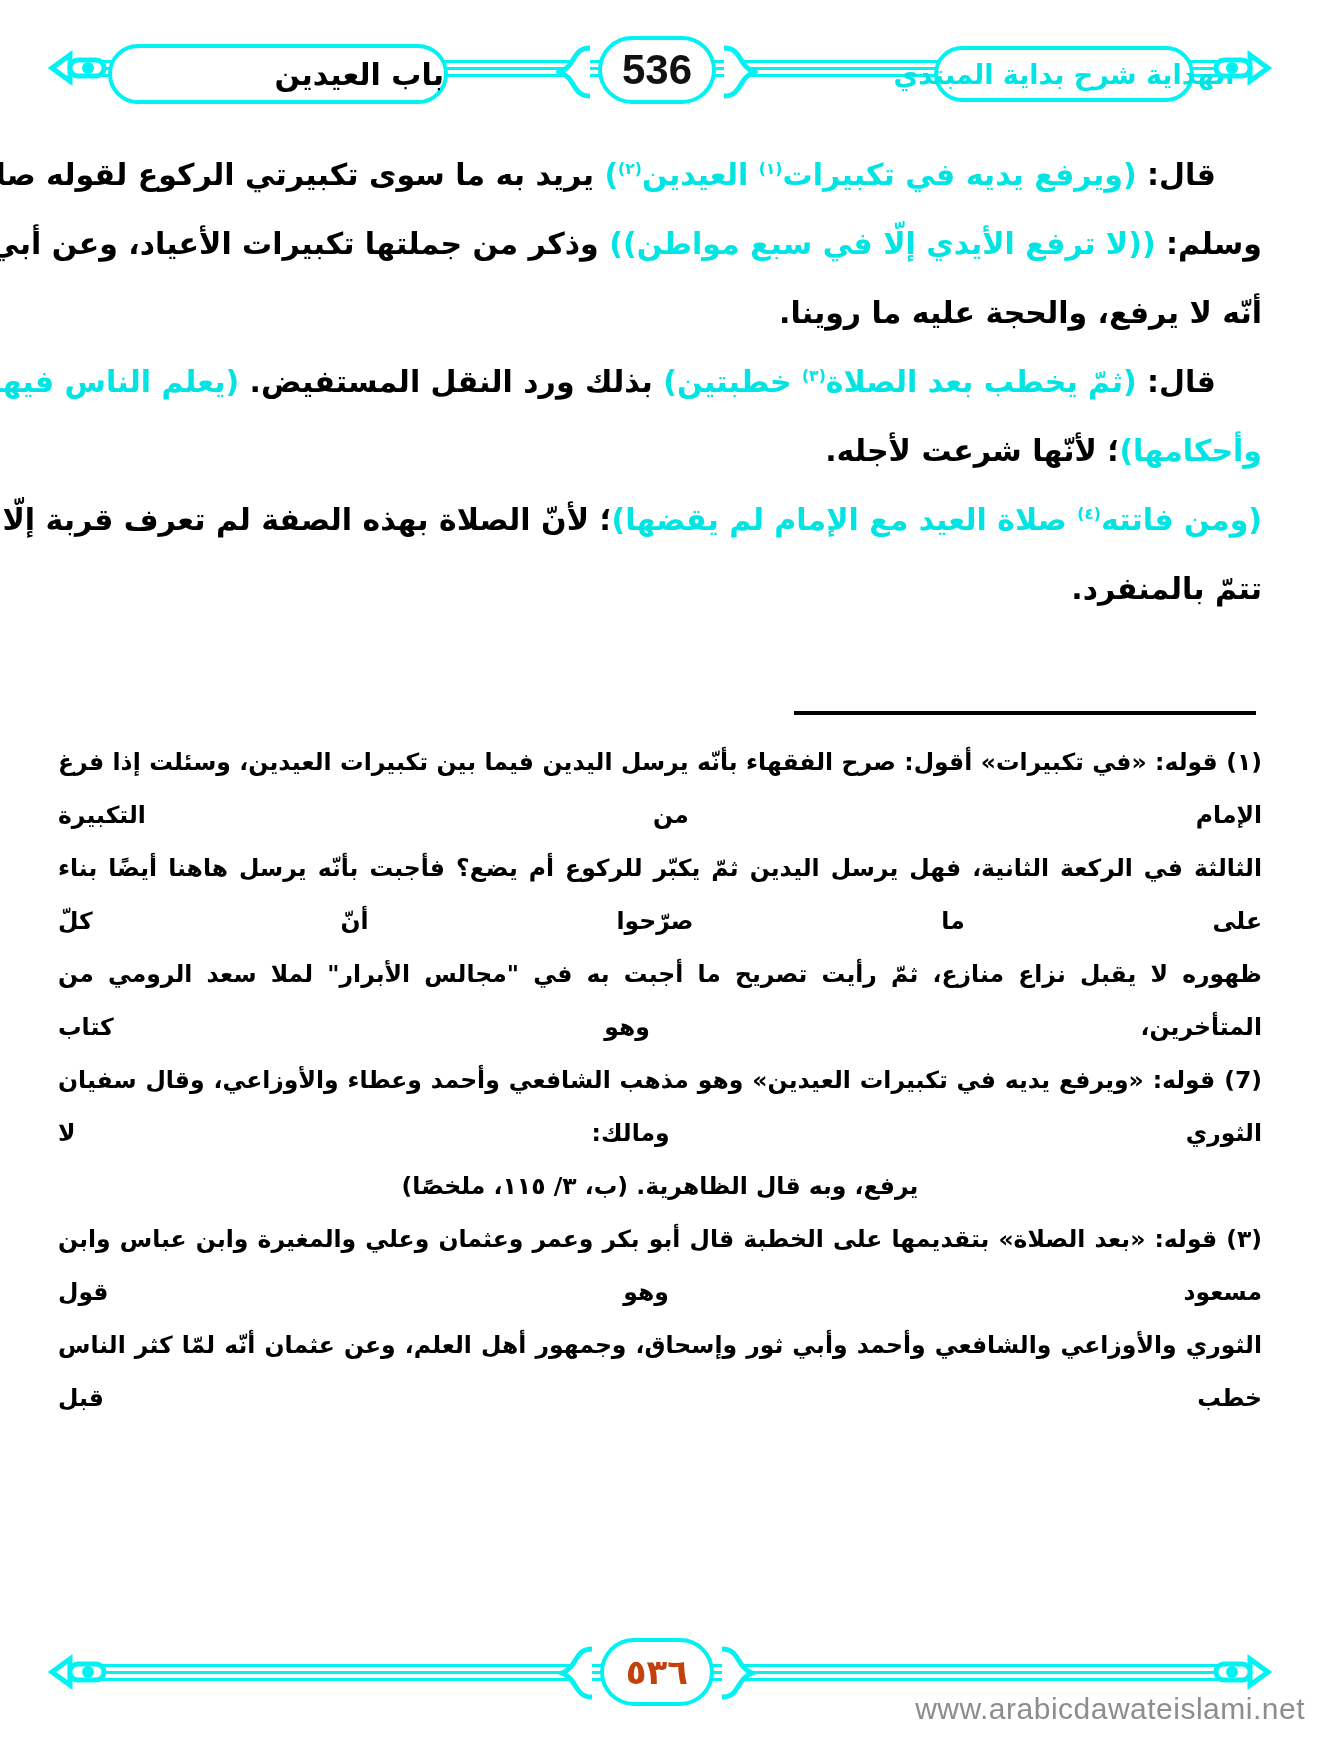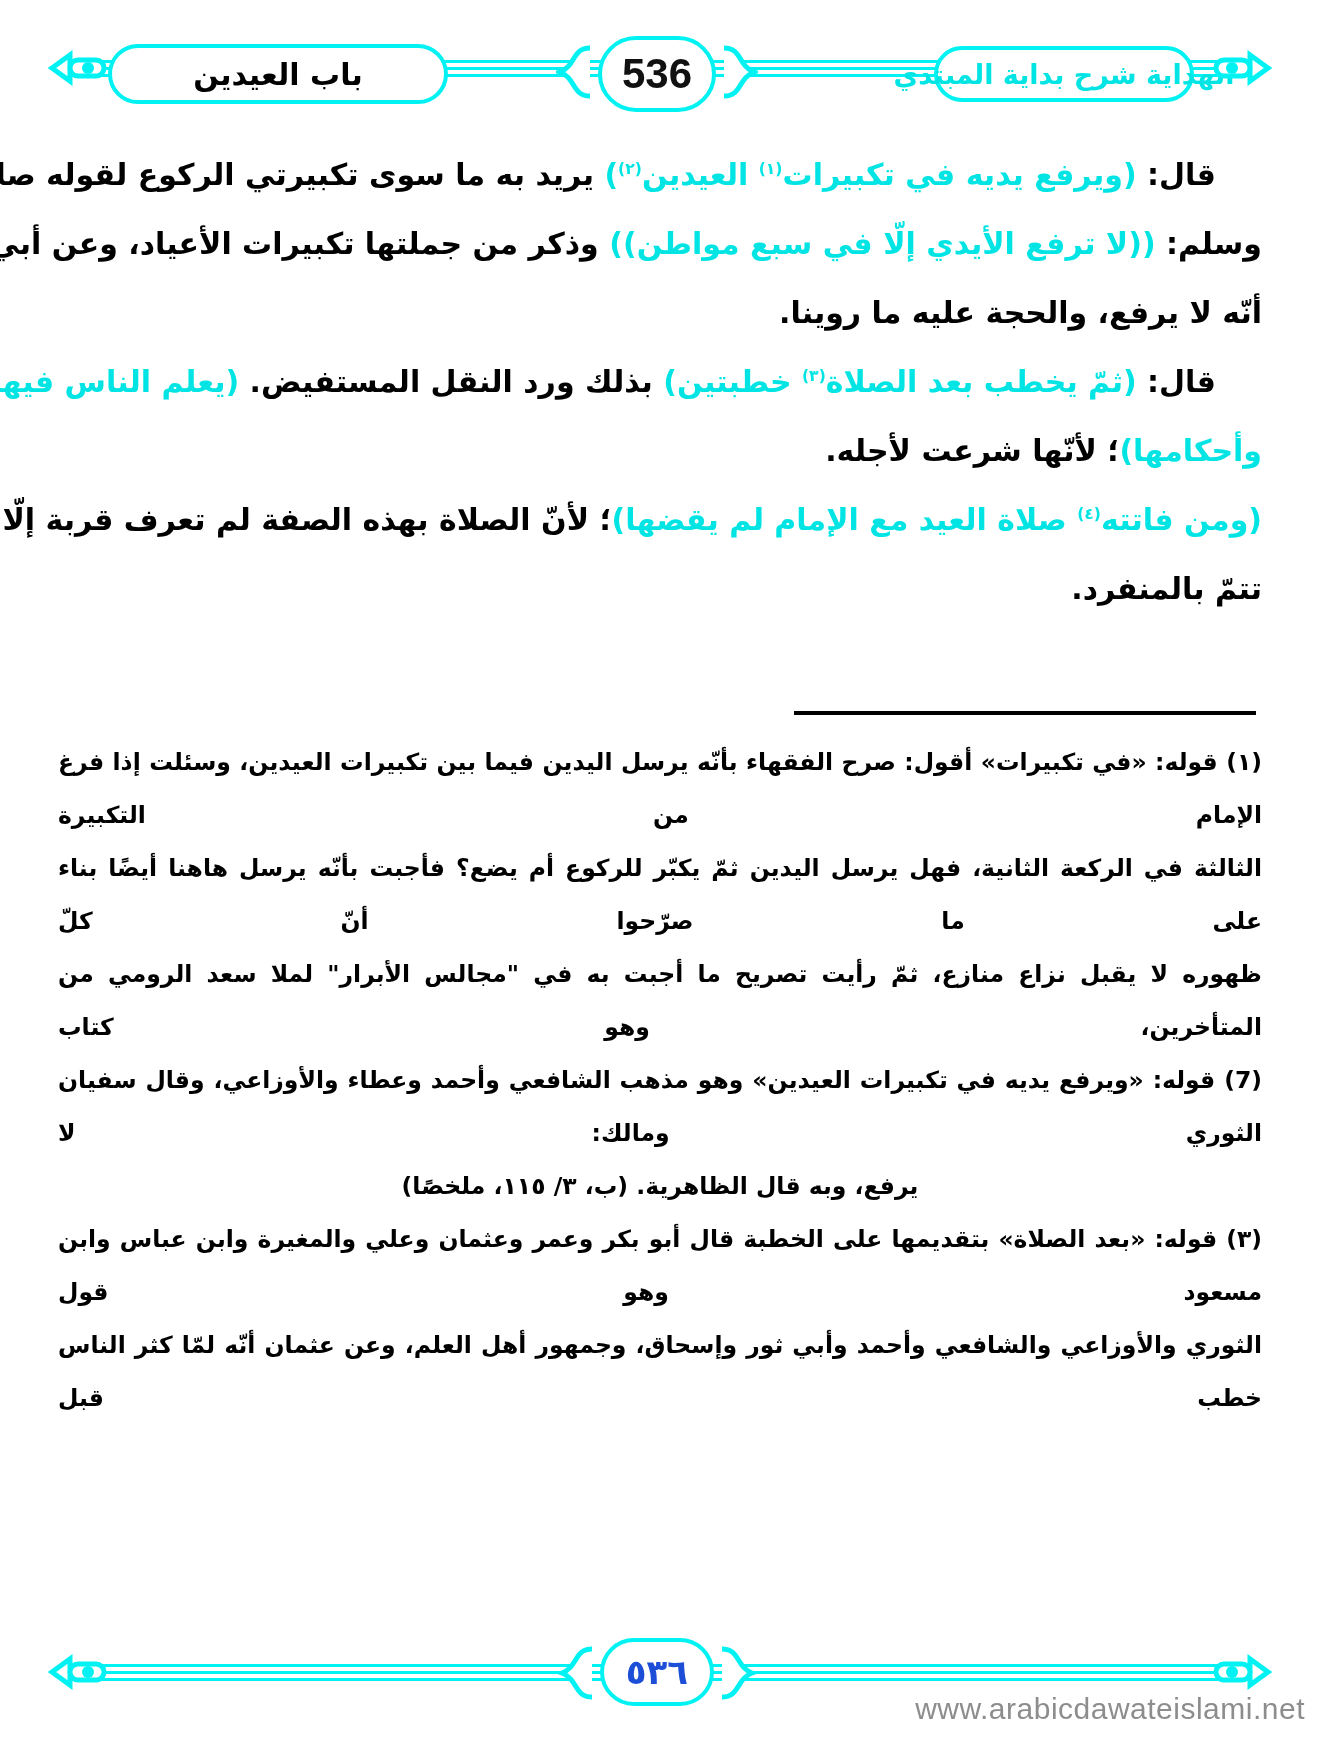--- a/index.html
+++ b/index.html
@@ -4,28 +4,28 @@
 <style>
   html,body{margin:0;padding:0;background:#fff;}
   #page{position:relative;width:1320px;height:1751px;background:#fff;overflow:hidden;
         font-family:"DejaVu Sans",sans-serif;}
 
   
   .triple-line{position:absolute;height:17px;
     background:linear-gradient(to bottom,var(--accent) 0 3px,#fff 3px 7px,var(--accent) 7px 10px,#fff 10px 14px,var(--accent) 14px 17px);}
   .cartouche{position:absolute;border:4px solid var(--accent);border-radius:999px;background:#fff;
     display:flex;align-items:center;justify-content:center;z-index:2;box-sizing:border-box;}
-  .chapter-cartouche{left:108px;top:44px;width:340px;height:60px;}
+  .chapter-cartouche{left:108px;top:44px;width:340px;height:60px;justify-content:flex-end;}
   .chapter-title{font-size:30px;font-weight:bold;color:#000;}
-  .pageno-badge{left:598px;top:36px;width:118px;height:76px;}
+  .pageno-badge{left:598px;top:36px;width:118px;height:68px;}
   .pageno{font-family:"Liberation Sans",sans-serif;font-size:42px;font-weight:bold;color:#111;}
   .booktitle-cartouche{left:934px;top:46px;width:260px;height:56px;}
   .book-title{font-size:27px;font-weight:bold;color:var(--accent-text);white-space:nowrap;}
   .footer-badge{left:600px;top:1638px;width:114px;height:68px;}
-  .footer-pageno{font-size:34px;font-weight:bold;color:#1d4ed8;}
+  .footer-pageno{font-size:34px;font-weight:bold;color:#c2410c;}
   .orn{position:absolute;z-index:2;}
   .orn path,.orn rect{stroke:var(--accent);fill:#fff;stroke-width:5;}
   .orn .solid{fill:var(--accent);stroke:none;}
   .flip{transform:scaleX(-1);}
 
   
   #main-text{position:absolute;top:140px;right:58px;left:58px;direction:rtl;}
   .mline{font-size:30px;font-weight:bold;line-height:69px;white-space:nowrap;}
   .align-justify{text-align:justify;text-align-last:justify;}
   .align-right{text-align:center;text-align-last:right;}

